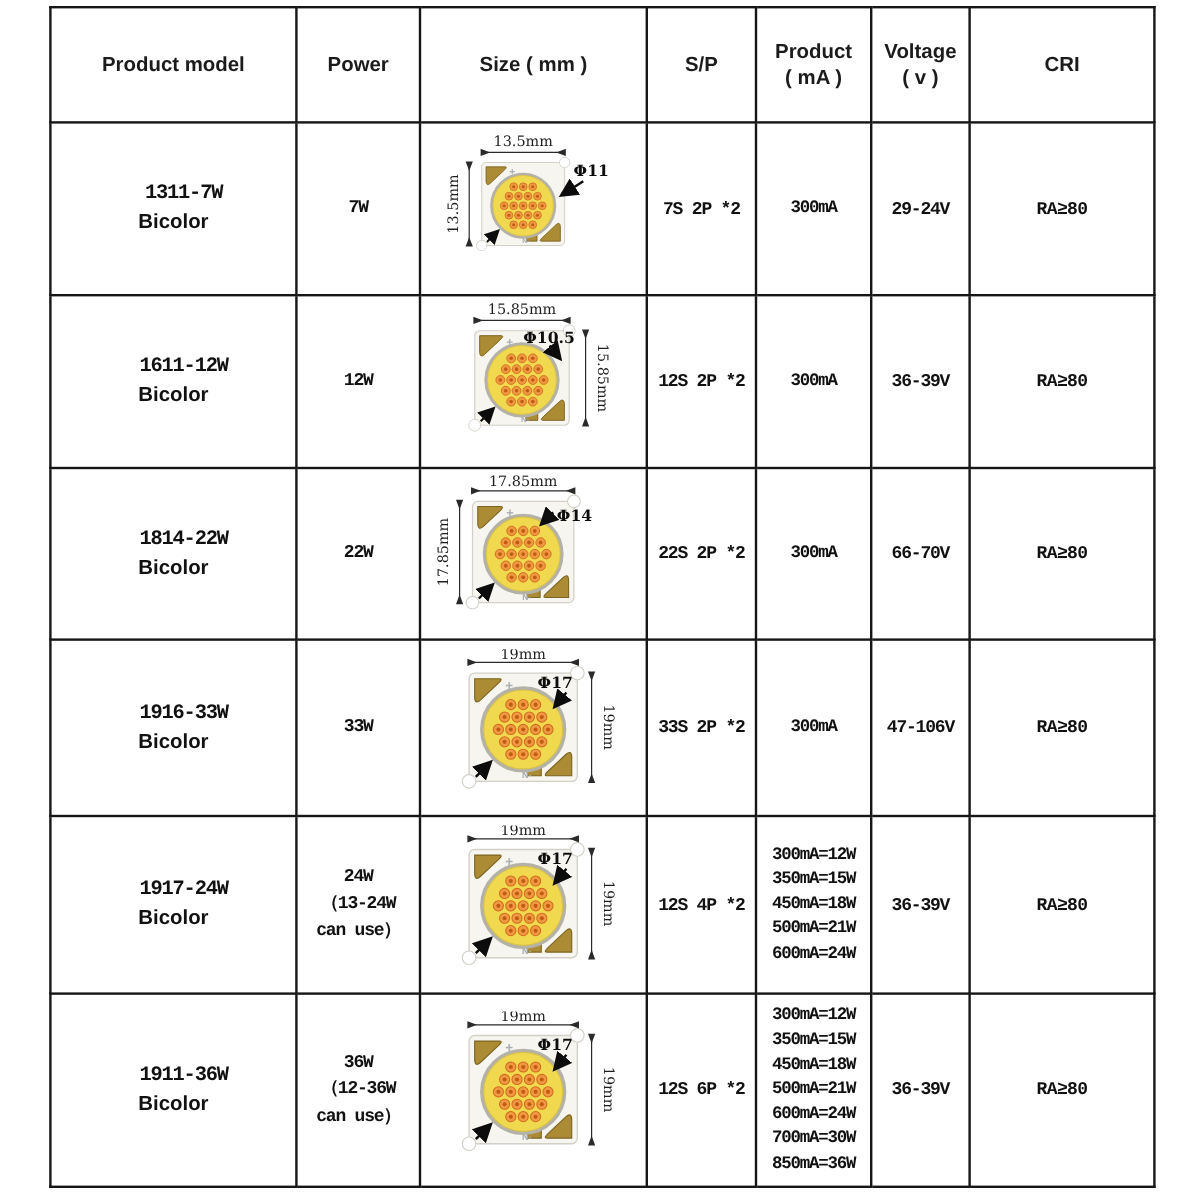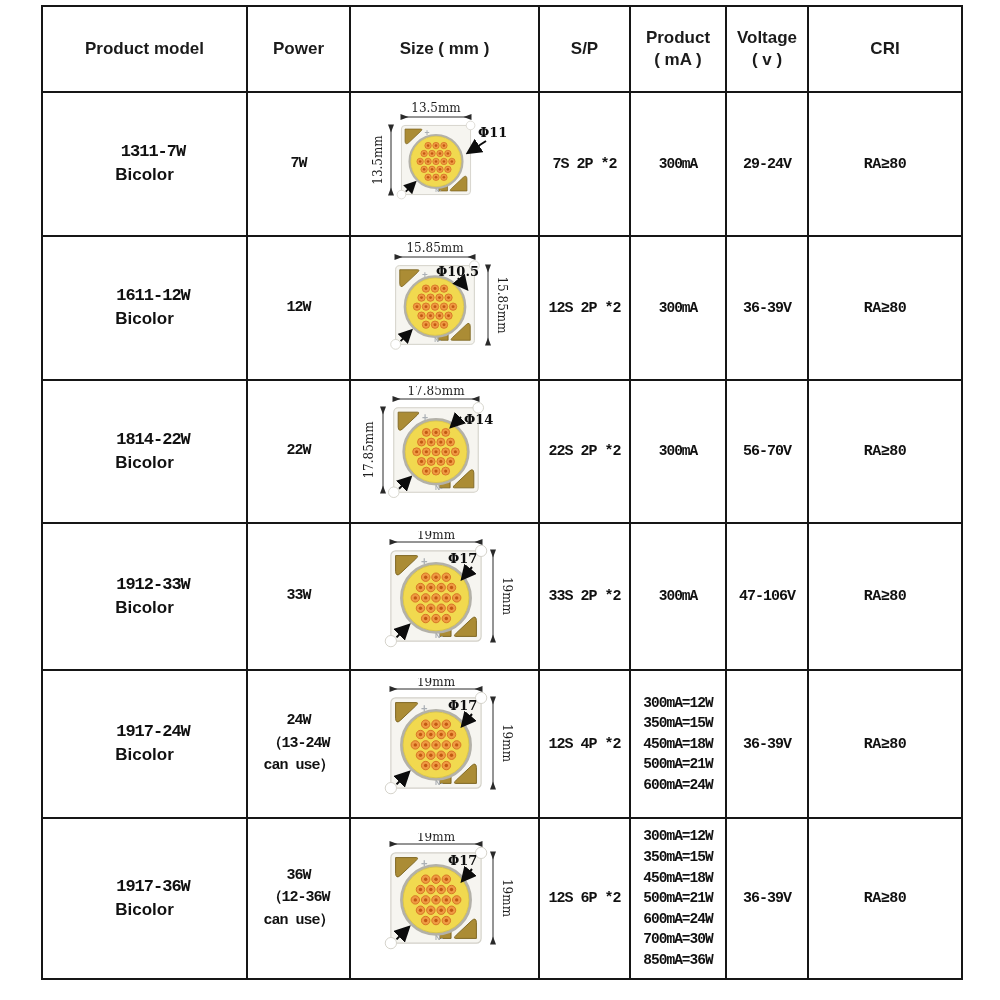--- a/index.html
+++ b/index.html
@@ -17,21 +17,21 @@
   
   col.c-model   { width:205px; }
   col.c-power   { width:103px; }
   col.c-size    { width:189px; }
   col.c-sp      { width:91px;  }
   col.c-current { width:96px;  }
   col.c-voltage { width:82px;  }
   col.c-cri     { width:154px; }
 
   
-  tr.h-hdr { height:86px; }
+  tr.h-hdr { height:96px; }
   tr.h-r1  { height:144px; }
   tr.h-r2  { height:144px; }
   tr.h-r3  { height:143px; }
   tr.h-r4  { height:147px; }
   tr.h-r5  { height:148px; }
   tr.h-r6  { height:161px; }
 
   th { font:700 17px/1.3 "Liberation Sans", sans-serif; color:#1b1b1b; }
   .pre { white-space:pre-line; }
 
@@ -224,27 +224,27 @@
           <g>
             <line class="dimline" x1="23" y1="21" x2="23" y2="107" marker-start="url(#dimarrow)" marker-end="url(#dimarrow)"></line>
             <text class="dimtxt" transform="rotate(-90 13 64)" x="13" y="64" text-anchor="middle">17.85mm</text>
           </g>
           <text class="phitxt" x="104" y="38">Φ14</text>
           <line class="phiarrow" x1="101" y1="31" x2="92" y2="40" marker-end="url(#blackarrow)"></line>
         </svg>
       </td>
       <td class="sp-cell">22S 2P *2</td>
       <td class="current-cell pre">300mA</td>
-      <td class="voltage-cell">56-70V</td>
+      <td class="voltage-cell">66-70V</td>
       <td class="cri-cell">RA≥80</td>
     </tr>
 
     <tr class="h-r4">
       <td>
-        <div class="model-num">1912-33W</div>
+        <div class="model-num">1916-33W</div>
         <div class="model-name">Bicolor</div>
       </td>
       <td class="power-cell pre">33W</td>
       <td class="size-cell">
         <svg class="size-fig" width="170" height="132" viewBox="0 0 170 132">
           <use href="#chipg" transform="translate(29,18) scale(0.94)"></use>
           <g>
             <line class="dimline" x1="30" y1="11" x2="122" y2="11" marker-start="url(#dimarrow)" marker-end="url(#dimarrow)"></line>
             <text class="dimtxt" x="76" y="8" text-anchor="middle">19mm</text>
           </g>
@@ -290,21 +290,21 @@
 350mA=15W
 450mA=18W
 500mA=21W
 600mA=24W</td>
       <td class="voltage-cell">36-39V</td>
       <td class="cri-cell">RA≥80</td>
     </tr>
 
     <tr class="h-r6">
       <td>
-        <div class="model-num">1917-36W</div>
+        <div class="model-num">1911-36W</div>
         <div class="model-name">Bicolor</div>
       </td>
       <td class="power-cell pre">36W
 （12-36W
 can use）</td>
       <td class="size-cell">
         <svg class="size-fig" width="170" height="132" viewBox="0 0 170 132">
           <use href="#chipg" transform="translate(29,18) scale(0.94)"></use>
           <g>
             <line class="dimline" x1="30" y1="11" x2="122" y2="11" marker-start="url(#dimarrow)" marker-end="url(#dimarrow)"></line>

